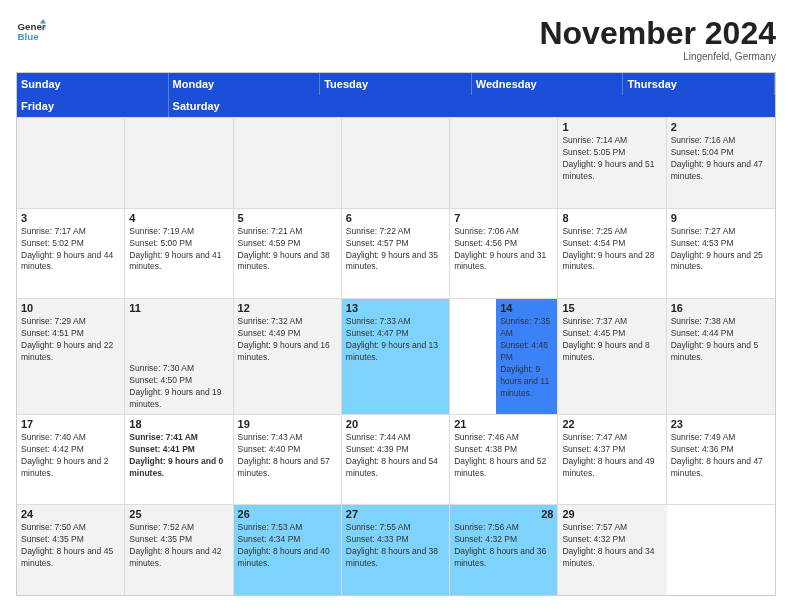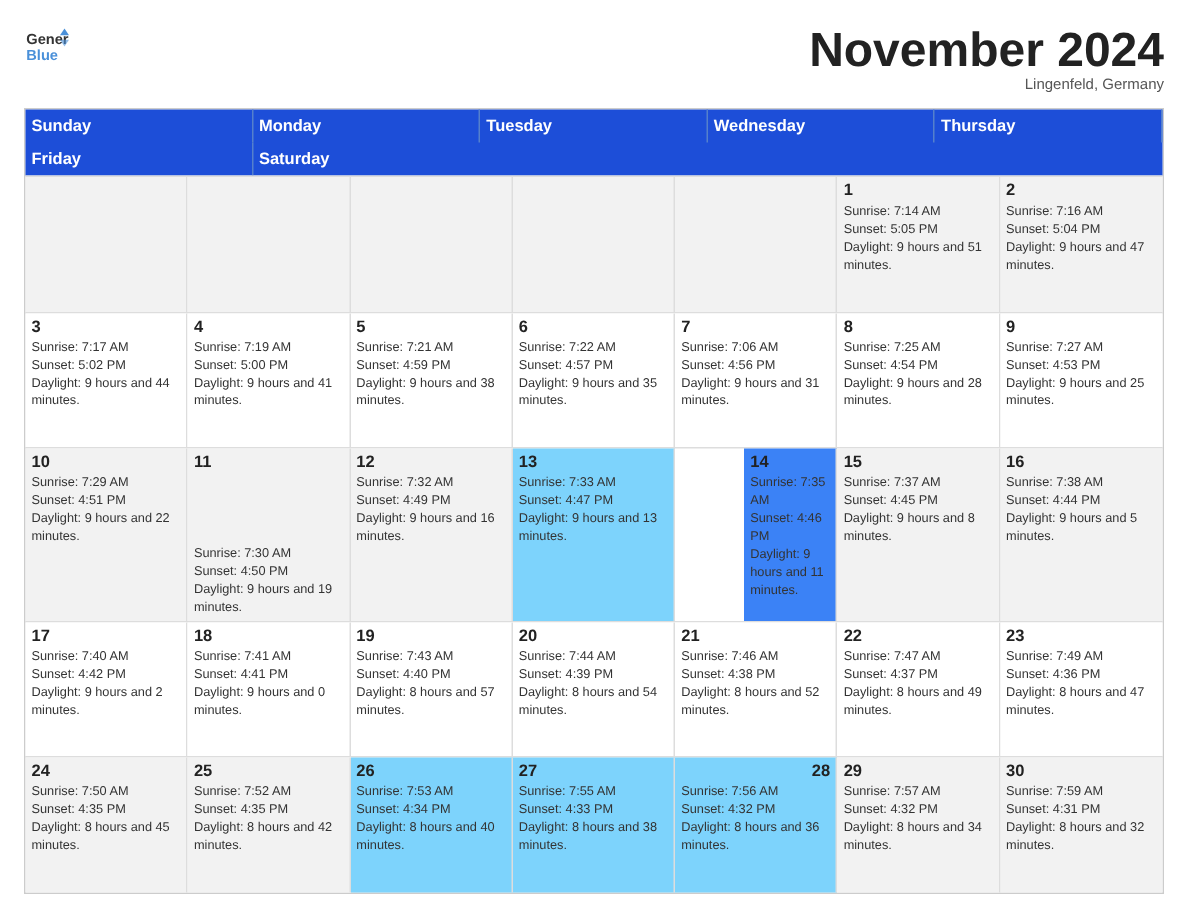--- a/index.html
+++ b/index.html
@@ -240,21 +240,21 @@
         </div>
         <div class="cal-row">
           <div class="cal-cell">
             <div class="day-num">17</div>
             <div class="day-info" style="white-space: pre-line;">Sunrise: 7:40 AM
 Sunset: 4:42 PM
 Daylight: 9 hours and 2 minutes.</div>
           </div>
           <div class="cal-cell">
             <div class="day-num">18</div>
-            <div class="day-info" style="white-space: pre-line;">Sunrise: 7:41 AM
+            <div class="day-info" style="white-space: pre-line; font-weight: bold;">Sunrise: 7:41 AM
 Sunset: 4:41 PM
 Daylight: 9 hours and 0 minutes.</div>
           </div>
           <div class="cal-cell">
             <div class="day-num">19</div>
             <div class="day-info" style="white-space: pre-line;">Sunrise: 7:43 AM
 Sunset: 4:40 PM
 Daylight: 8 hours and 57 minutes.</div>
           </div>
           <div class="cal-cell">
@@ -312,22 +312,16 @@
             <div class="day-info" style="white-space: pre-line;">Sunrise: 7:56 AM
 Sunset: 4:32 PM
 Daylight: 8 hours and 36 minutes.</div>
           </div>
           <div class="cal-cell alt-row" style="background: rgb(242, 242, 242);">
             <div class="day-num">29</div>
             <div class="day-info" style="white-space: pre-line;">Sunrise: 7:57 AM
 Sunset: 4:32 PM
 Daylight: 8 hours and 34 minutes.</div>
           </div>
-          <div class="cal-cell alt-row" style="background: rgb(242, 242, 242);">
-            <div class="day-num">30</div>
-            <div class="day-info" style="white-space: pre-line;">Sunrise: 7:59 AM
-Sunset: 4:31 PM
-Daylight: 8 hours and 32 minutes.</div>
-          </div>
         </div>
       </div>
   </div>
 </div>
 
 </body></html>

